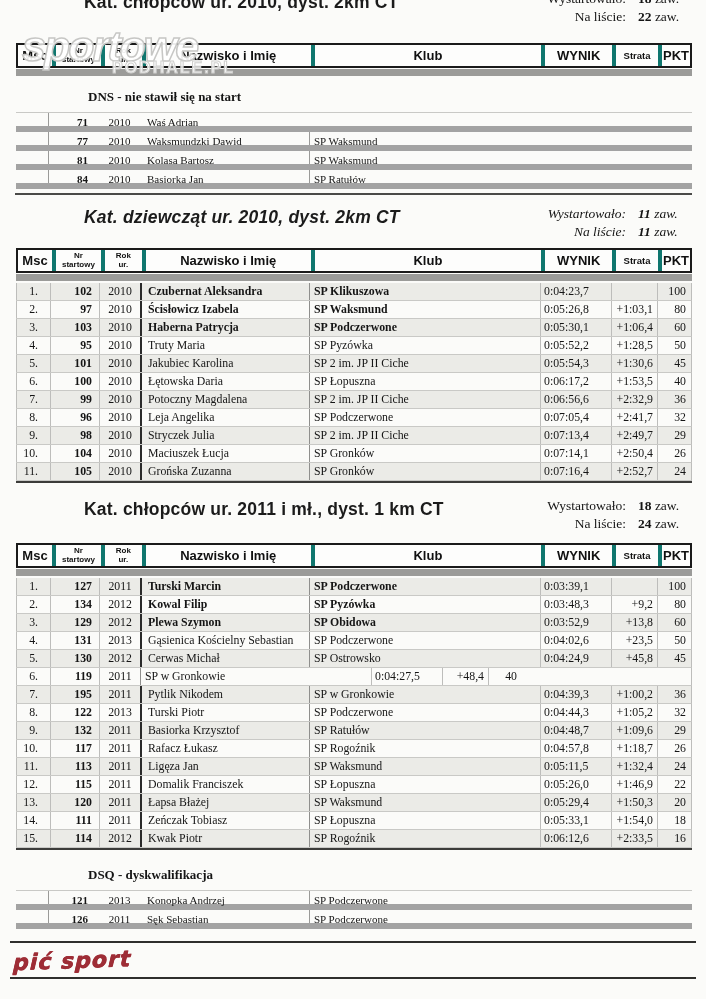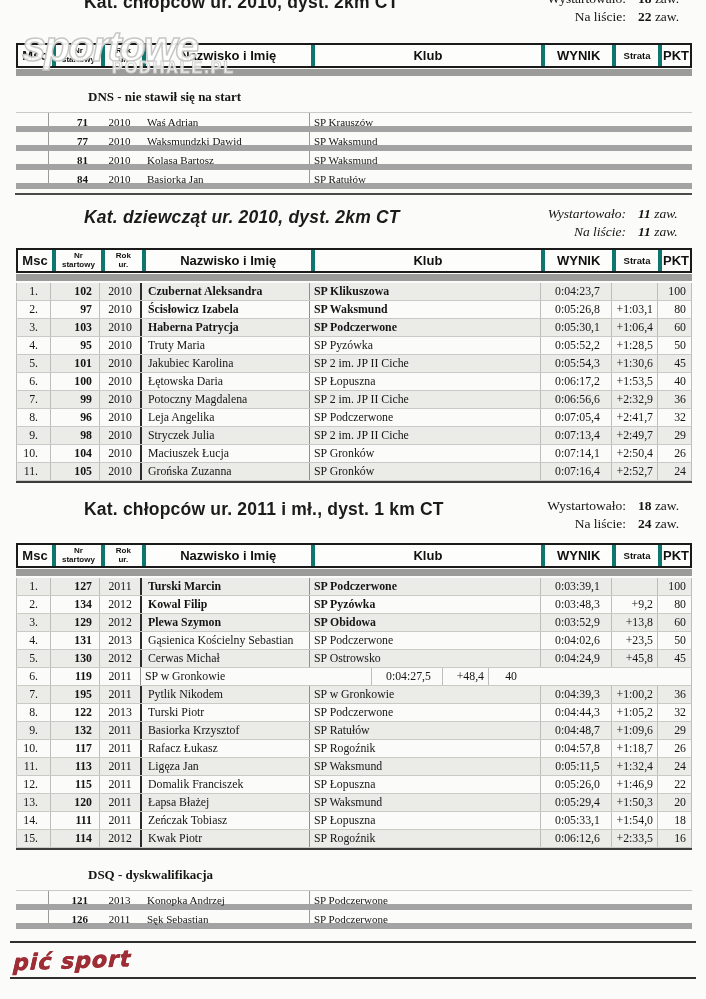--- a/index.html
+++ b/index.html
@@ -51,21 +51,21 @@
   .band{height:7px; background:#9b9b99; margin:1px 0 2px 0;}
   .trow{display:flex; height:18px; line-height:17.5px; border-bottom:1px solid #c9c9c6;
         border-right:1px solid #bdbdbb; font-size:11.8px; white-space:nowrap;}
   .trow:nth-child(odd){background:#ebebe7;}
   .c{display:block; overflow:hidden;}
   .trow .c0{border-left:1px solid #bdbdbb; text-align:right; padding-right:12px;}
   .trow .c1{border-left:1px solid #bdbdbb; text-align:right; padding-right:7px; font-weight:bold;}
   .trow .c2{border-left:1px solid #bdbdbb; text-align:center;}
   .trow .c3{border-left:2px solid #2a2a2a; padding-left:6px;}
   .trow .c4{border-left:1px solid #8f8f8d; padding-left:4px;}
-  .trow .c5{border-left:1px solid #bdbdbb; padding-left:3px;text-align:center;}
+  .trow .c5{border-left:1px solid #bdbdbb; padding-left:3px;}
   .trow .c6{border-left:1px solid #bdbdbb; text-align:right; padding-right:4px;}
   .trow .c7{border-left:1px solid #bdbdbb; text-align:right; padding-right:3px;}
   .trow.bold .c3, .trow.bold .c4{font-weight:bold;}
   .tbl-rule{height:2px; background:#3c3c3a; margin-left:16px; width:676px;}
   
   .sub-title{margin:13px 0 7px 88px; font-size:13px; font-weight:bold;}
   .sub-tbl{margin-left:16px; width:676px; border-top:1px solid #c9c9c6;}
   .srow{display:flex; height:19px; line-height:18.5px; padding-left:32px;
         border-bottom:6px solid #a3a3a3; font-size:11px; white-space:nowrap;}
   .s0{display:block; width:51px; border-left:1px solid #9a9a98;
@@ -132,21 +132,20 @@
     <div class="band"></div>
   </div>
 
   <div class="sub-title">DNS - nie stawił się na start</div>
   <div class="sub-tbl">
 
   <div class="srow">
       <span class="s0">71</span>
       <span class="s1">2010</span>
       <span class="s2">Waś Adrian</span>
-      <span class="s3">SP Krauszów</span>
     </div>
       <div class="srow">
       <span class="s0">77</span>
       <span class="s1">2010</span>
       <span class="s2">Waksmundzki Dawid</span>
       <span class="s3">SP Waksmund</span>
     </div>
       <div class="srow">
       <span class="s0">81</span>
       <span class="s1">2010</span>

